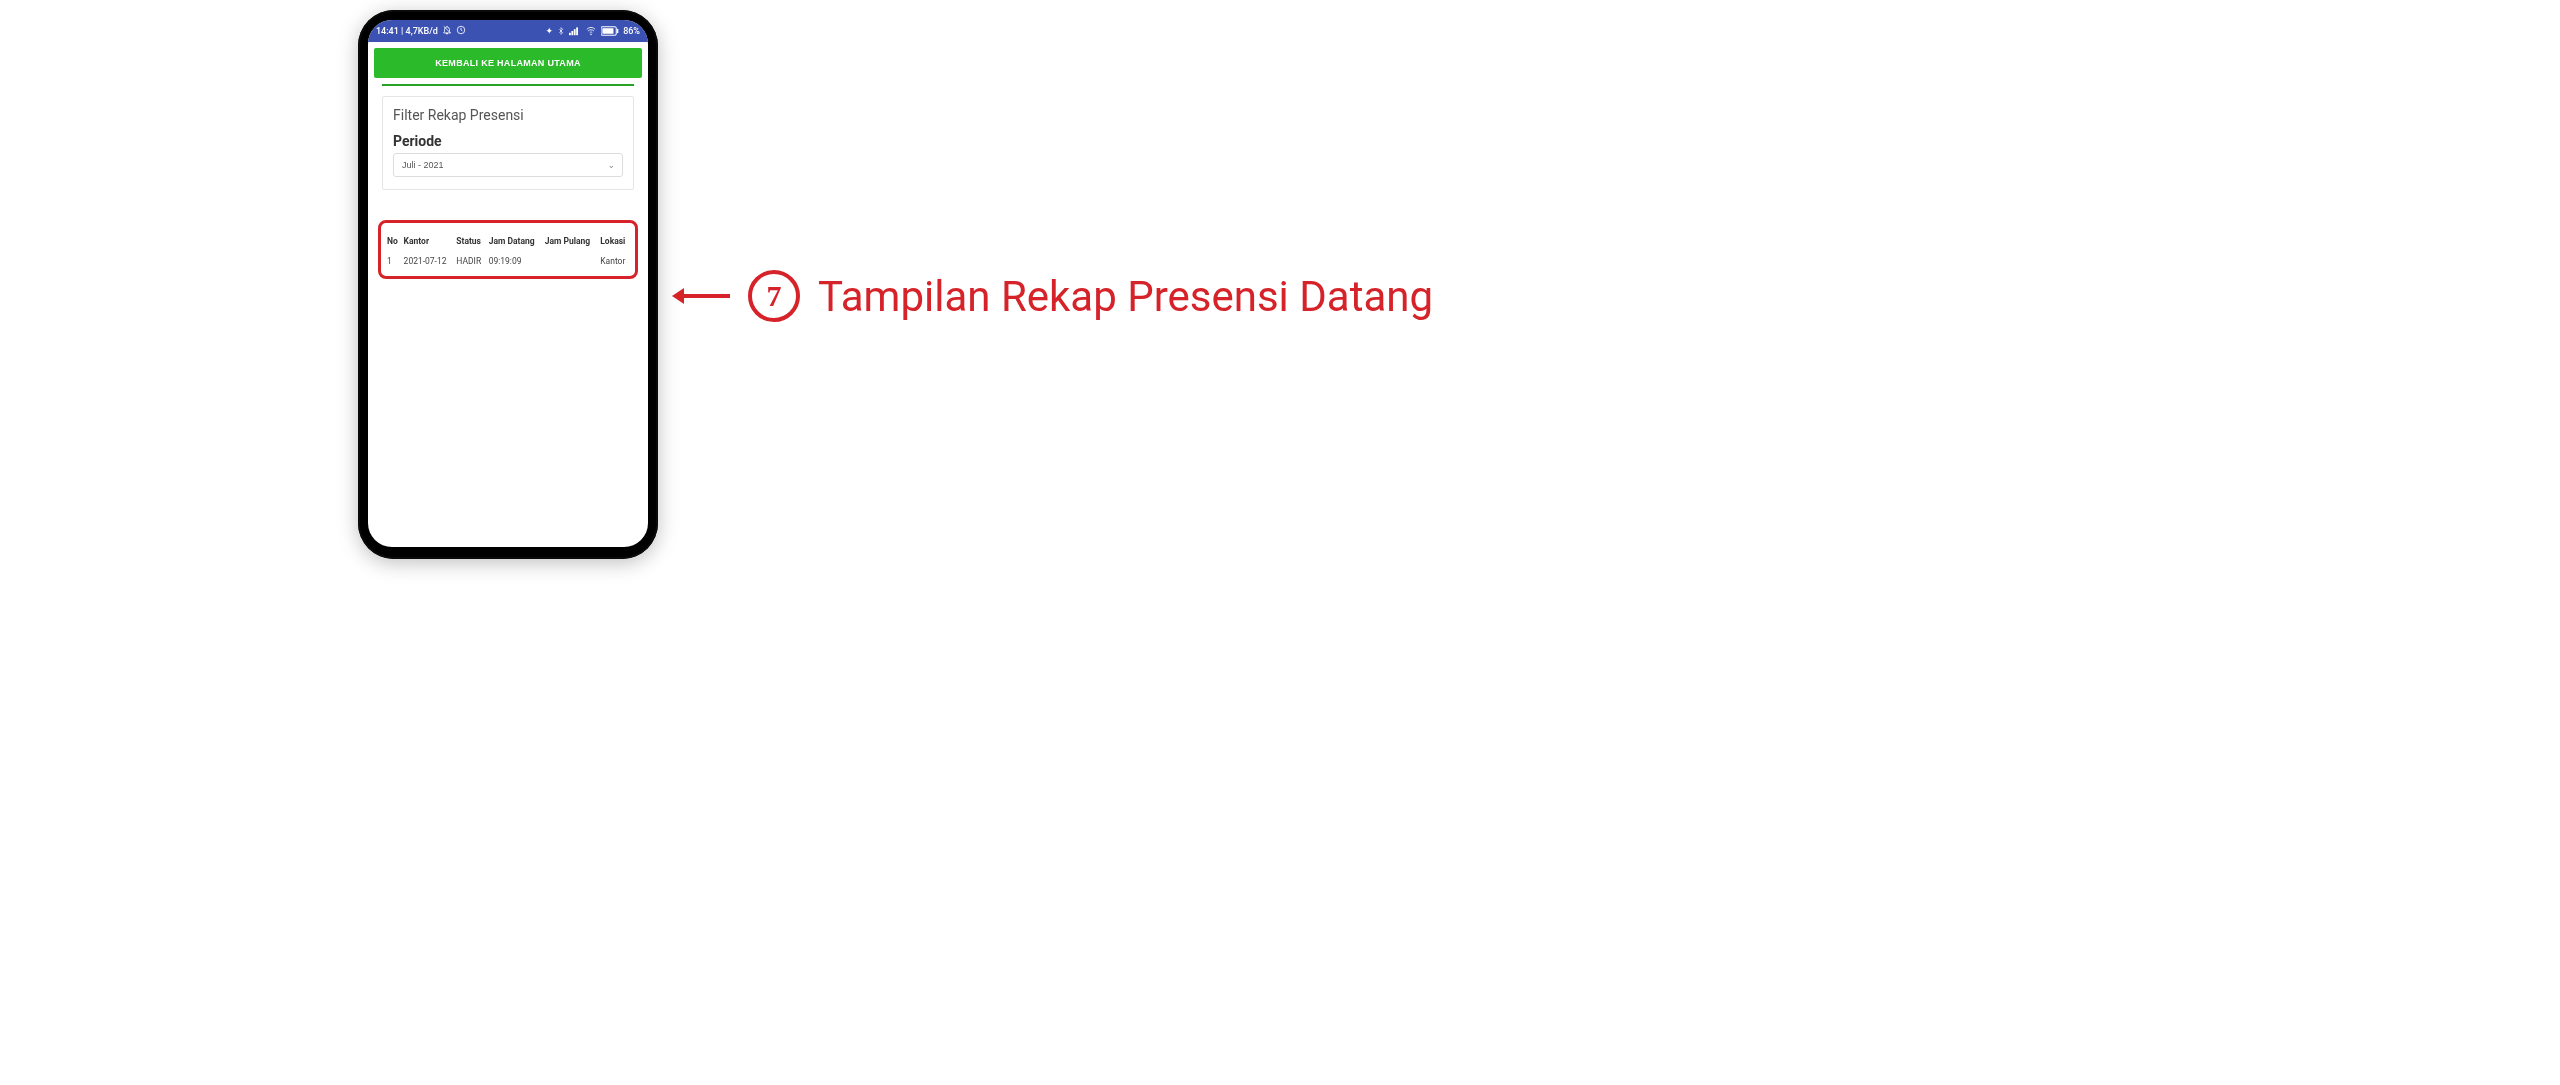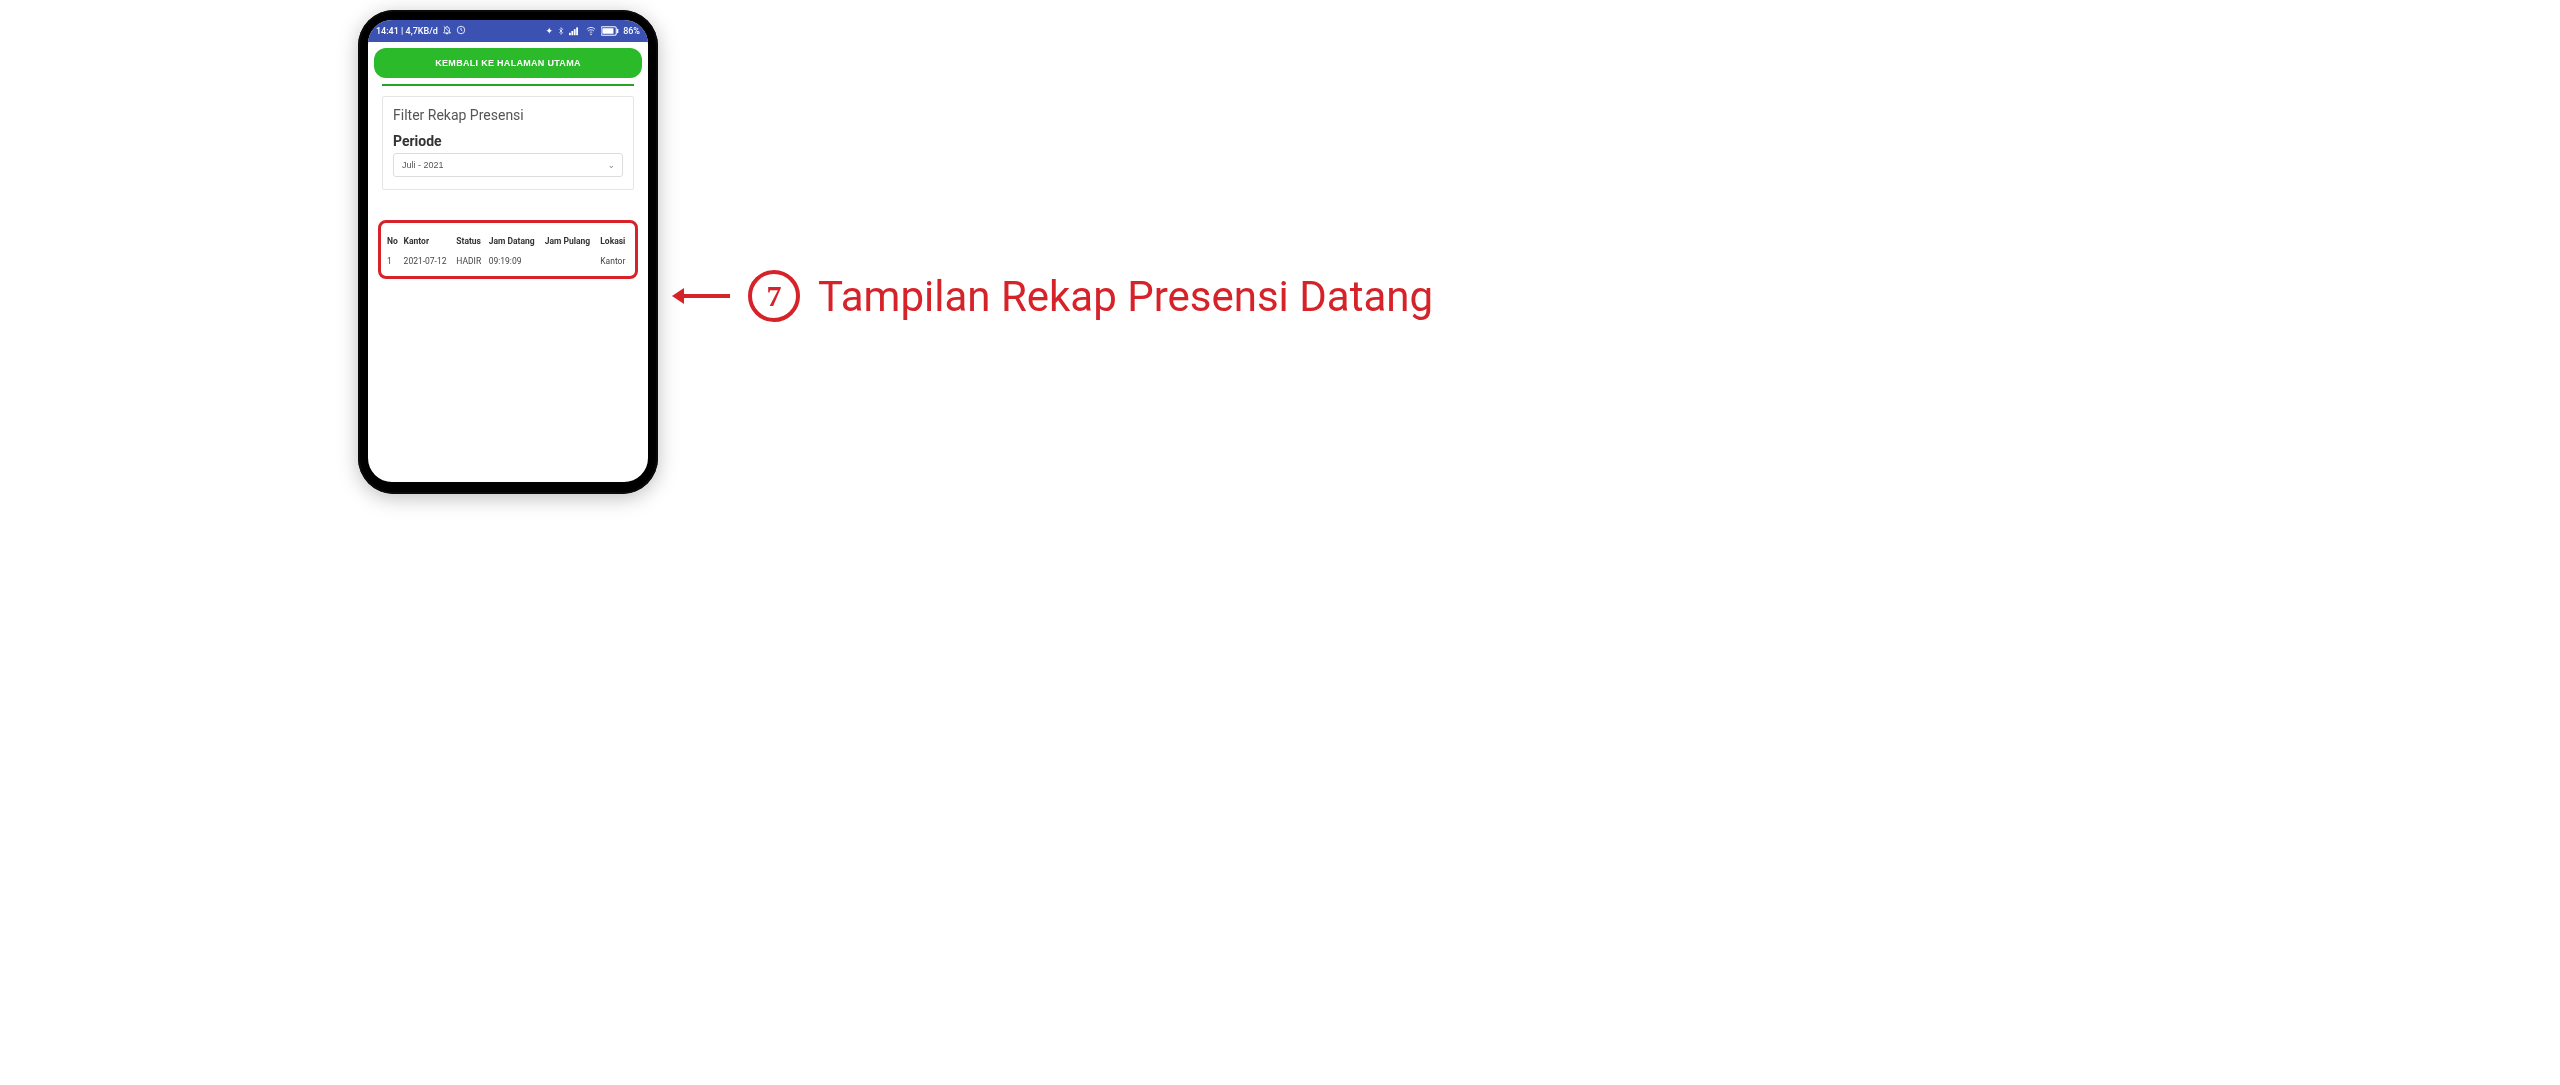--- a/index.html
+++ b/index.html
@@ -10,21 +10,21 @@
     height: 1085px;
     position: relative;
   }
 
   
   .phone-frame {
     position: absolute;
     left: 358px;
     top: 10px;
     width: 300px;
-    height: 484px;
+    height: 549px;
     background: #000;
     border-radius: 36px;
     padding: 10px 10px 12px 10px;
     box-shadow: 0 0 0 2px #0a0a0a inset, 0 4px 20px rgba(0,0,0,.25);
   }
   .phone-screen {
     width: 100%;
     height: 100%;
     background: #fff;
     border-radius: 24px;
@@ -52,21 +52,21 @@
   .top-btn-wrap { padding: 6px 6px 0 6px; }
   .top-btn {
     width: 100%;
     background: #2aba2a;
     color: #fff;
     font-size: 9px;
     font-weight: 700;
     letter-spacing: .3px;
     text-align: center;
     padding: 10px 4px;
-    border-radius: 12px;
+    border-radius: 2px;
     border: none;
   }
 
   
   .page-title-wrap { padding: 40px 14px 6px 14px; }
   .page-title {
     font-size: 16px;
     font-weight: 400;
     color: #333;
     display: inline;

